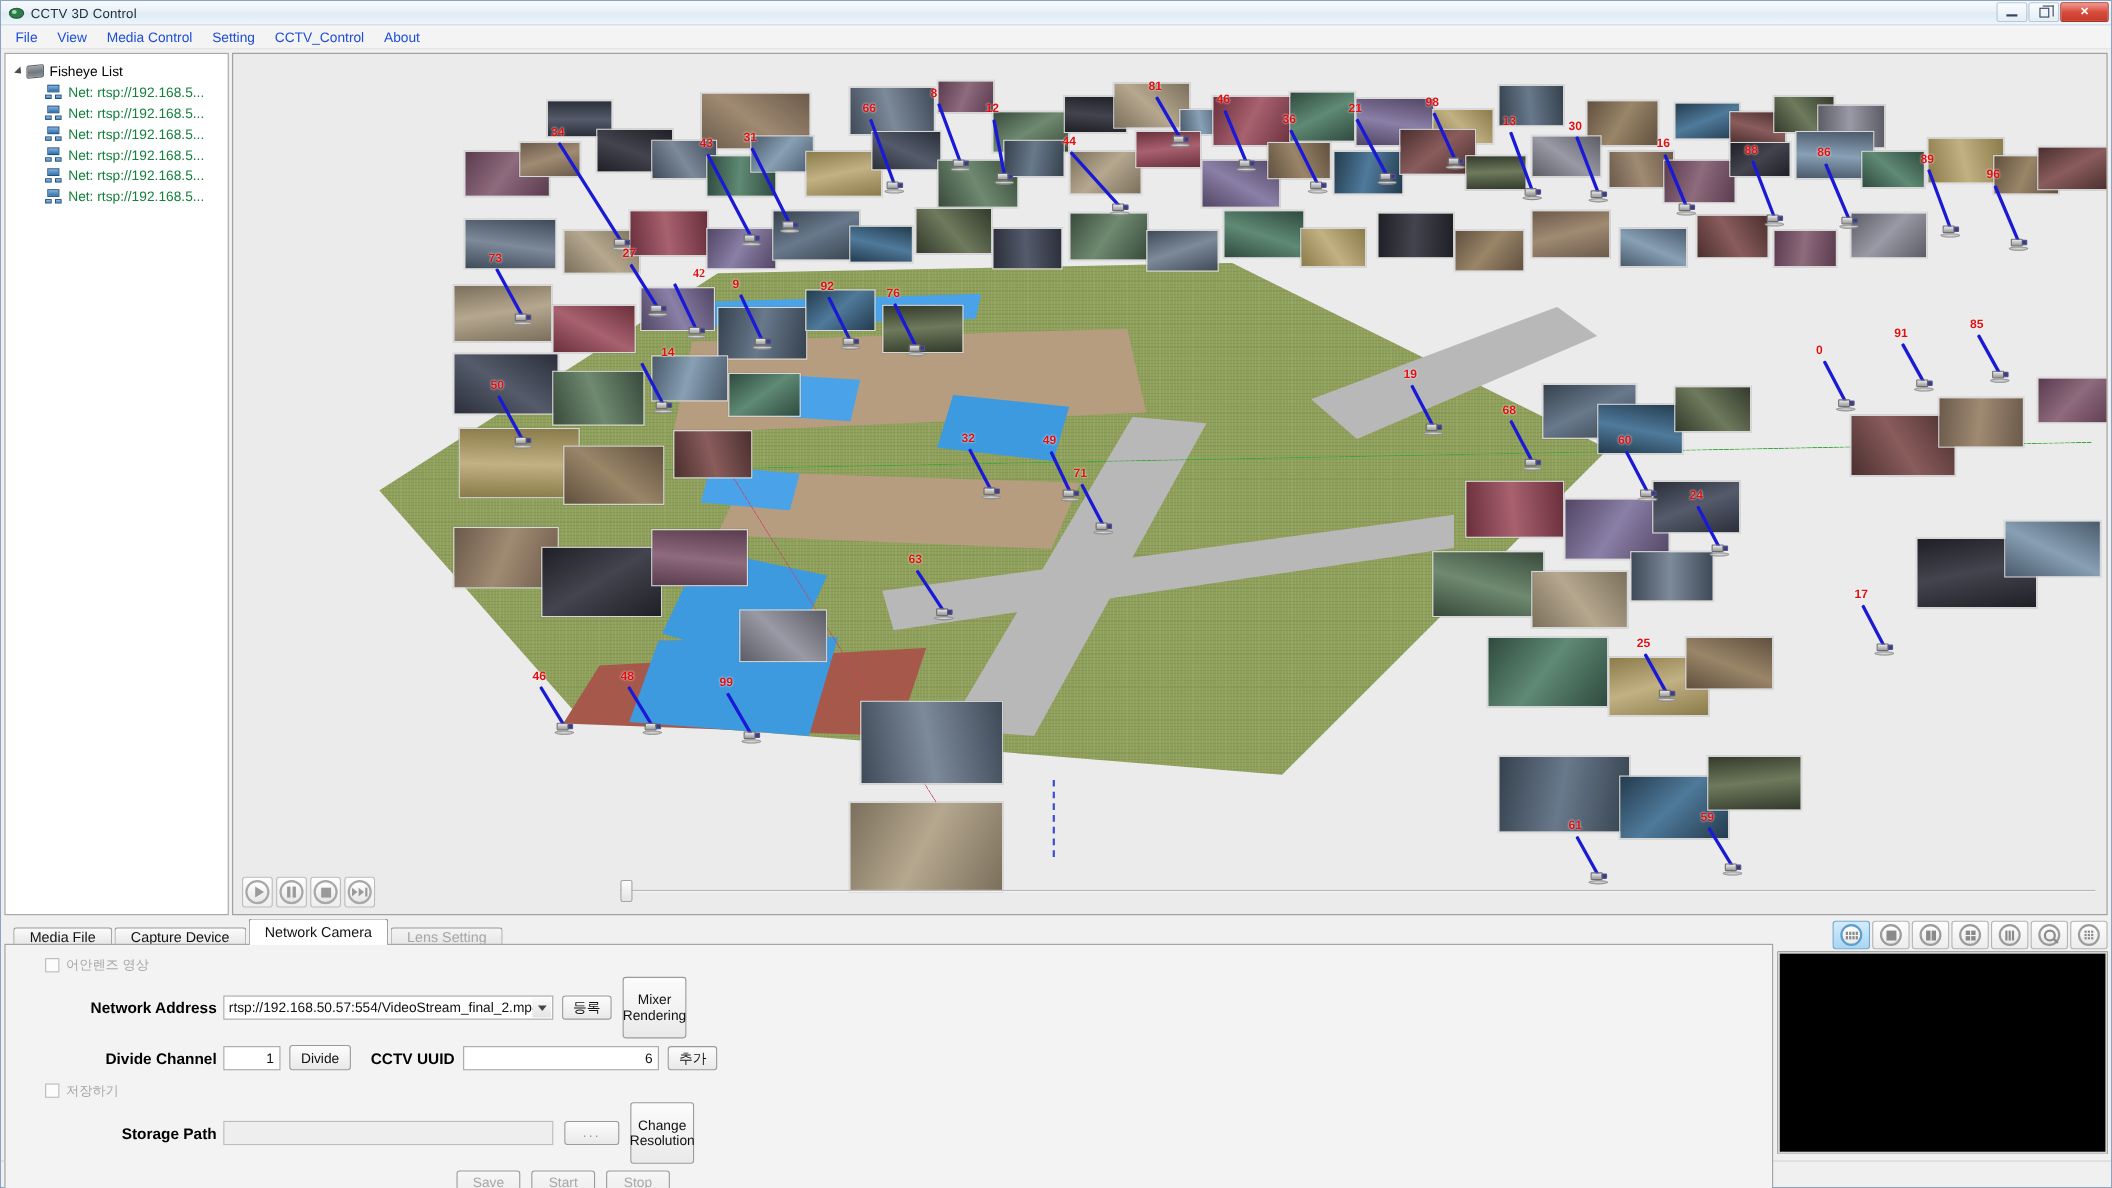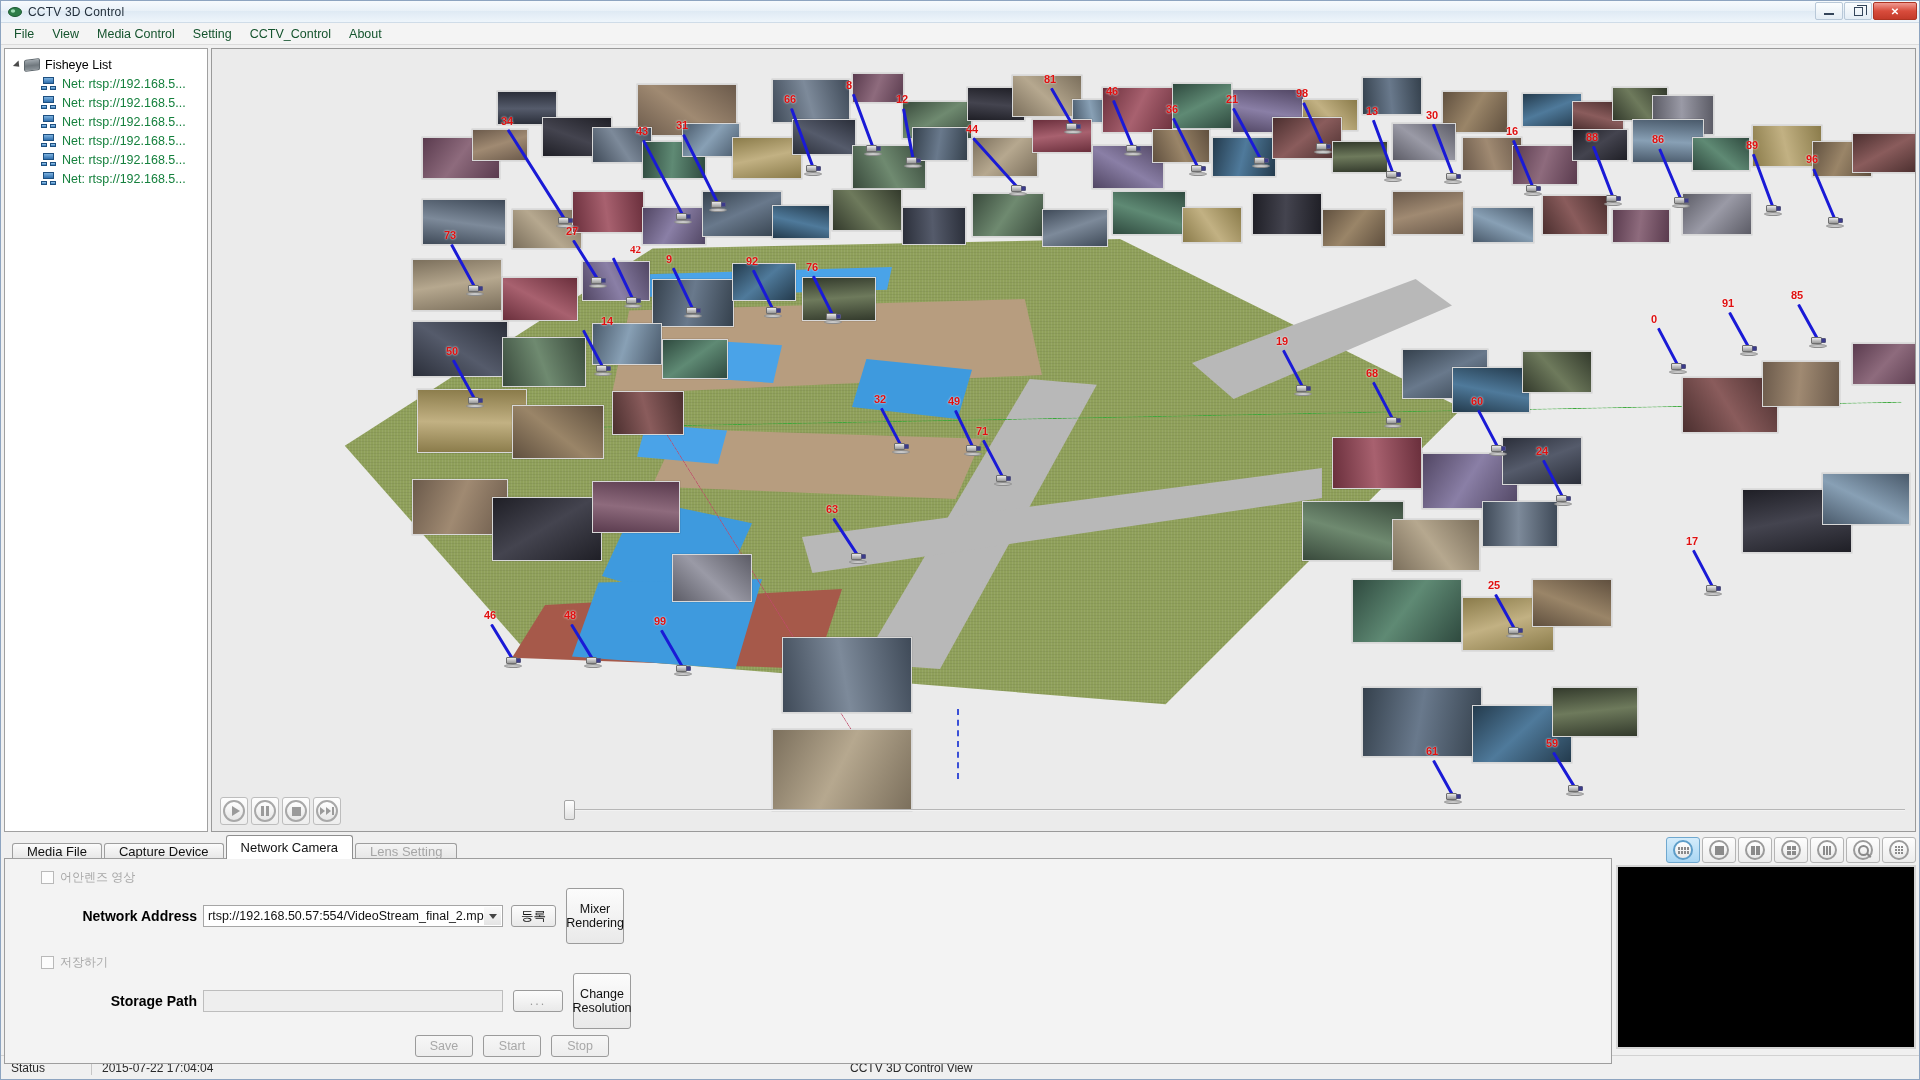--- a/index.html
+++ b/index.html
@@ -55,21 +55,21 @@
   }
 
   
   .menubar {
     height: 22px; background: #f4f4f4;
     display: flex; align-items: center;
     border-bottom: 1px solid #dcdcdc;
     padding-left: 4px;
   }
   .menu-item {
-    font-size: 12.5px; color: #14532d; padding: 3px 9px; cursor: default;
+    font-size: 12.5px; color: #1d4ed8; padding: 3px 9px; cursor: default;
   }
 
   
   .main {
     flex: 1 1 auto; display: flex; min-height: 0;
     background: #f0f0f0; padding: 3px;
   }
   .sidebar {
     width: 204px; background: #fff;
     border: 1px solid #a0a0a0;
@@ -927,20 +927,28 @@
                 <i class="arrow-dn"></i>
               </span>
           </div>
           <div class="btn sm">등록</div>
           <div class="btn tall">
             <span style="white-space:pre-line">Mixer
 Rendering</span>
           </div>
         </div>
 
+        <div class="row">
+          <span class="lbl dc">Divide Channel</span>
+          <div class="tbox num">1</div>
+          <div class="btn wide">Divide</div>
+          <span class="lbl" style="width:auto;margin-left:18px">CCTV UUID</span>
+          <div class="tbox uuid">6</div>
+          <div class="btn sm">추가</div>
+        </div>
 
         <div class="chk-row" style="margin-top:10px">
           <span class="chk"></span>
           <span class="chk-label">저장하기</span>
         </div>
 
         <div class="row">
           <span class="lbl sp">Storage Path</span>
           <div class="tbox path"></div>
           <div class="btn dots">...</div>

